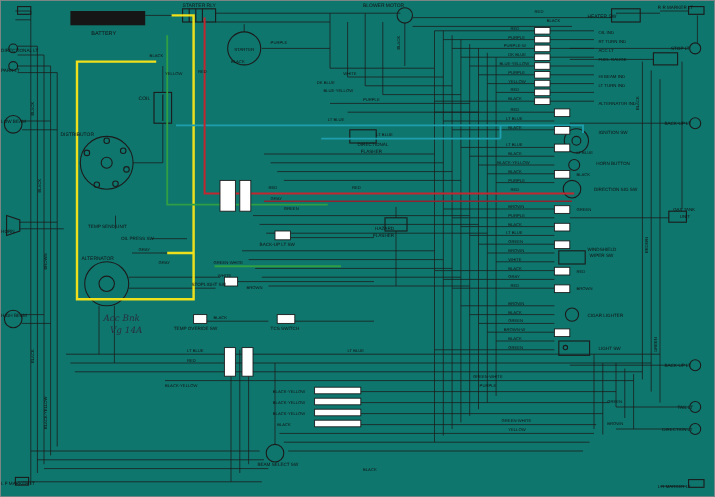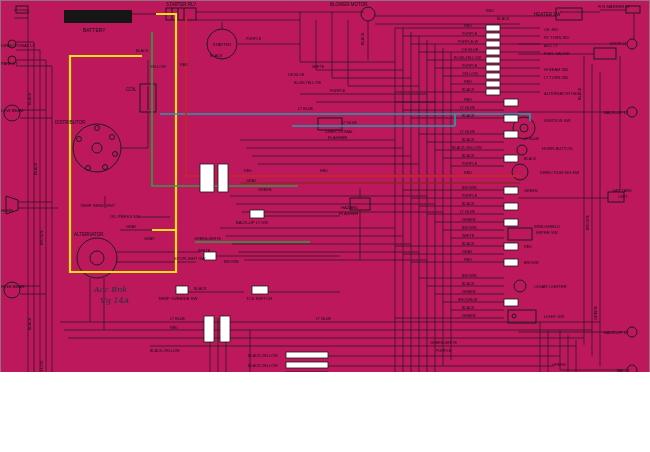--- a/index.html
+++ b/index.html
@@ -1,16 +1,16 @@
 <!DOCTYPE html>
 <html><head>
 <meta charset="utf-8">
 <style>
   html,body{margin:0;padding:0;background:#ffffff;}
-  .stage{width:650px;height:372px;background:#be185d;position:relative;overflow:hidden;}
+  .stage{width:650px;height:452px;background:#0f766e;position:relative;overflow:hidden;}
   svg{display:block;}
   .frame{fill:none;stroke:#888;stroke-width:0.8;}
   line.w{stroke:#1b1b1b;stroke-width:0.7;}
   path.cw{fill:none;}
   rect.conn{fill:#ffffff;stroke:#1b1b1b;stroke-width:0.8;}
   .sym{fill:none;stroke:#1b1b1b;stroke-width:1;}
   .symfill{fill:#161616;stroke:none;}
   text.lbl{fill:#111;font-family:"Liberation Sans",sans-serif;}
   text.mid{fill:#111;font-family:"Liberation Sans",sans-serif;text-anchor:middle;}
   text.hw{fill:#27303f;font-family:"DejaVu Serif",serif;font-style:italic;}

